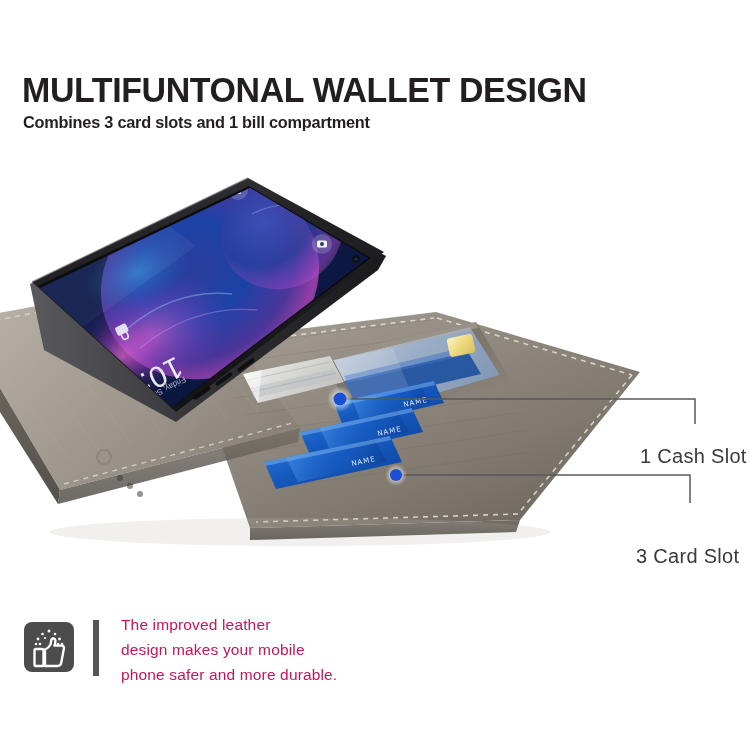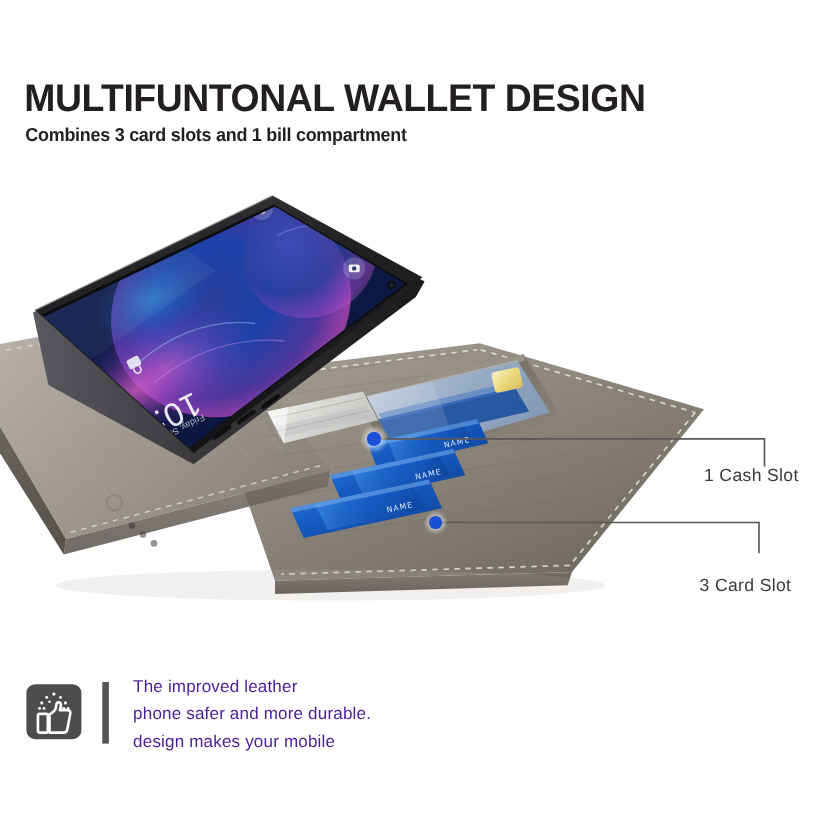--- a/index.html
+++ b/index.html
@@ -53,25 +53,26 @@
     top:160px;
     width:750px;
     height:420px;
   }
   .photo-svg{ display:block; width:750px; height:420px; }
 
   
   .callout-label{
     position:absolute;
     font-family:"Liberation Sans", sans-serif;
-    font-size:16px;
+    font-size:20px;
     font-weight:normal;
     letter-spacing:0.3px;
     color:#3a3a3c;
     white-space:nowrap;
+    margin-top:21px;
   }
   #label-cash{ left:640px; top:424px; }
   #label-card{ left:636px; top:524px; }
 
   .callout-lines{
     position:absolute;
     left:0; top:0;
     width:750px; height:750px;
     pointer-events:none;
   }
@@ -101,21 +102,21 @@
     background:#555557;
     margin-left:19px;
     margin-top:8px;
     flex:0 0 auto;
   }
   .feature-text{
     margin-left:22px;
     font-family:"Liberation Sans", sans-serif;
     font-size:15.5px;
     line-height:25px;
-    color:#4c1d95;
+    color:#be185d;
     letter-spacing:0.15px;
     white-space:nowrap;
   }
   .feature-text div{ display:block; }
 </style>
 </head>
 <body>
 
 <div class="canvas">
 
@@ -452,18 +453,18 @@
                  L 37.6,23.6 C 39.3,23.6 40.3,25.1 39.9,26.6
                  L 37.2,40.9 C 36.9,42.7 35.5,44 33.8,44 Z" fill="none" stroke="#ffffff" stroke-width="2.4" stroke-linejoin="round"></path>
         <rect x="10.5" y="27" width="9" height="17" rx="1.6" fill="none" stroke="#ffffff" stroke-width="2.4"></rect>
       </svg>
     </div>
 
     <div class="feature-divider"></div>
 
     <div class="feature-text">
       <div>The improved leather</div>
+      <div>design makes your mobile</div>
       <div>phone safer and more durable.</div>
-      <div>design makes your mobile</div>
     </div>
   </div>
 
 </div>
 
 </body></html>

